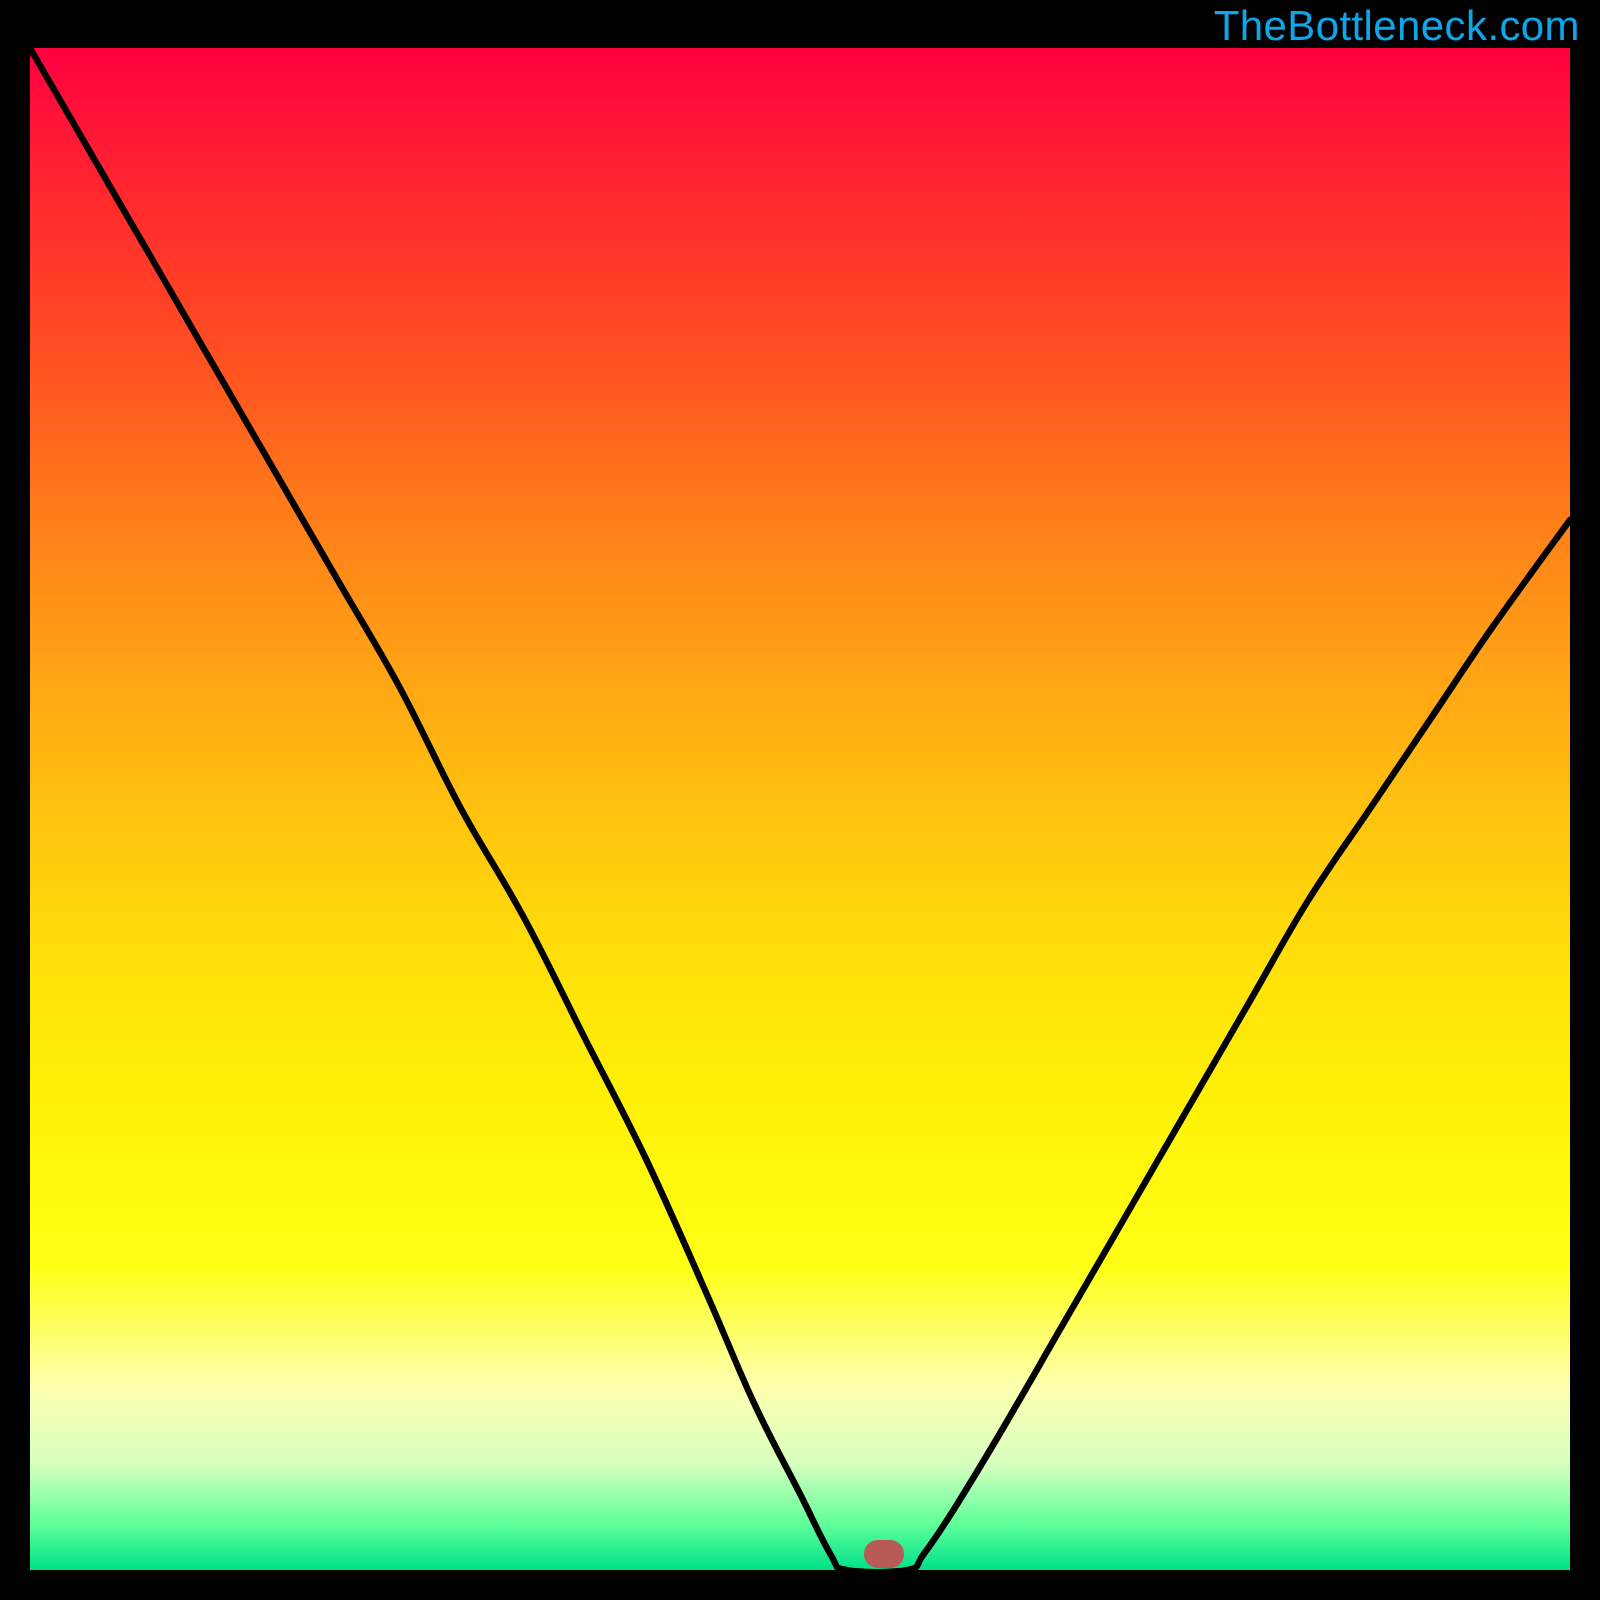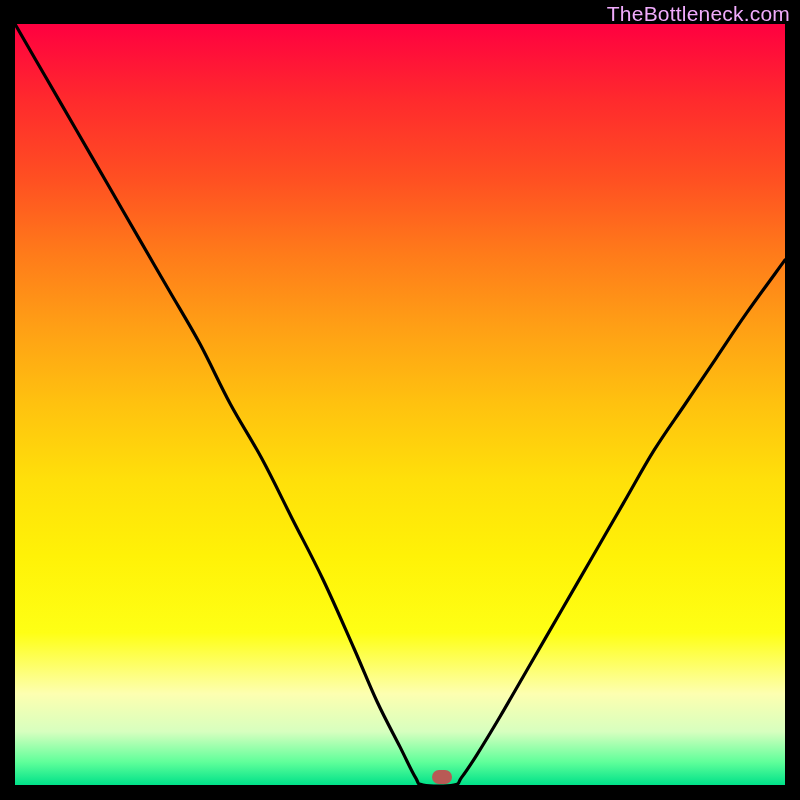--- a/index.html
+++ b/index.html
@@ -36,21 +36,21 @@
       #fdffb0 88%,
       #d7ffbf 93%,
       #5fff9a 97%,
       #00e189 100%
     );
   }
   .watermark {
     position: absolute;
     top: 2px;
     right: 10px;
-    color: #f0abfc;
+    color: #0ea5e9;
     font-size: 21px;
     font-weight: 500;
     letter-spacing: 0.2px;
   }
   svg.curve {
     position: absolute;
     left: 0;
     top: 0;
     width: 770px;
     height: 761px;

